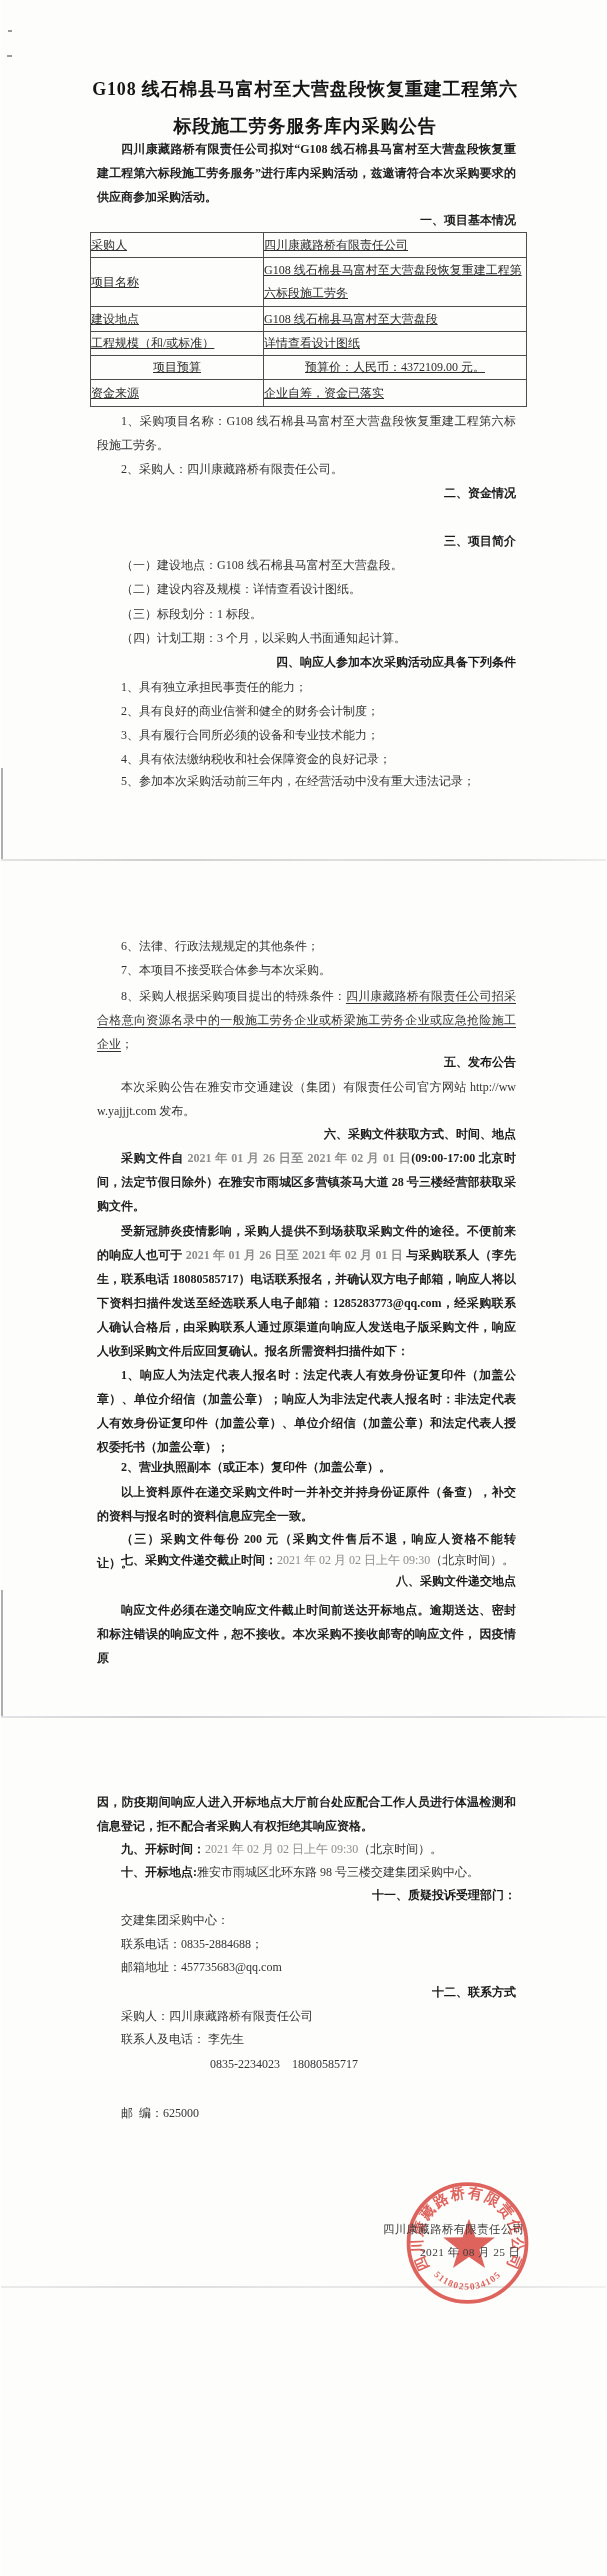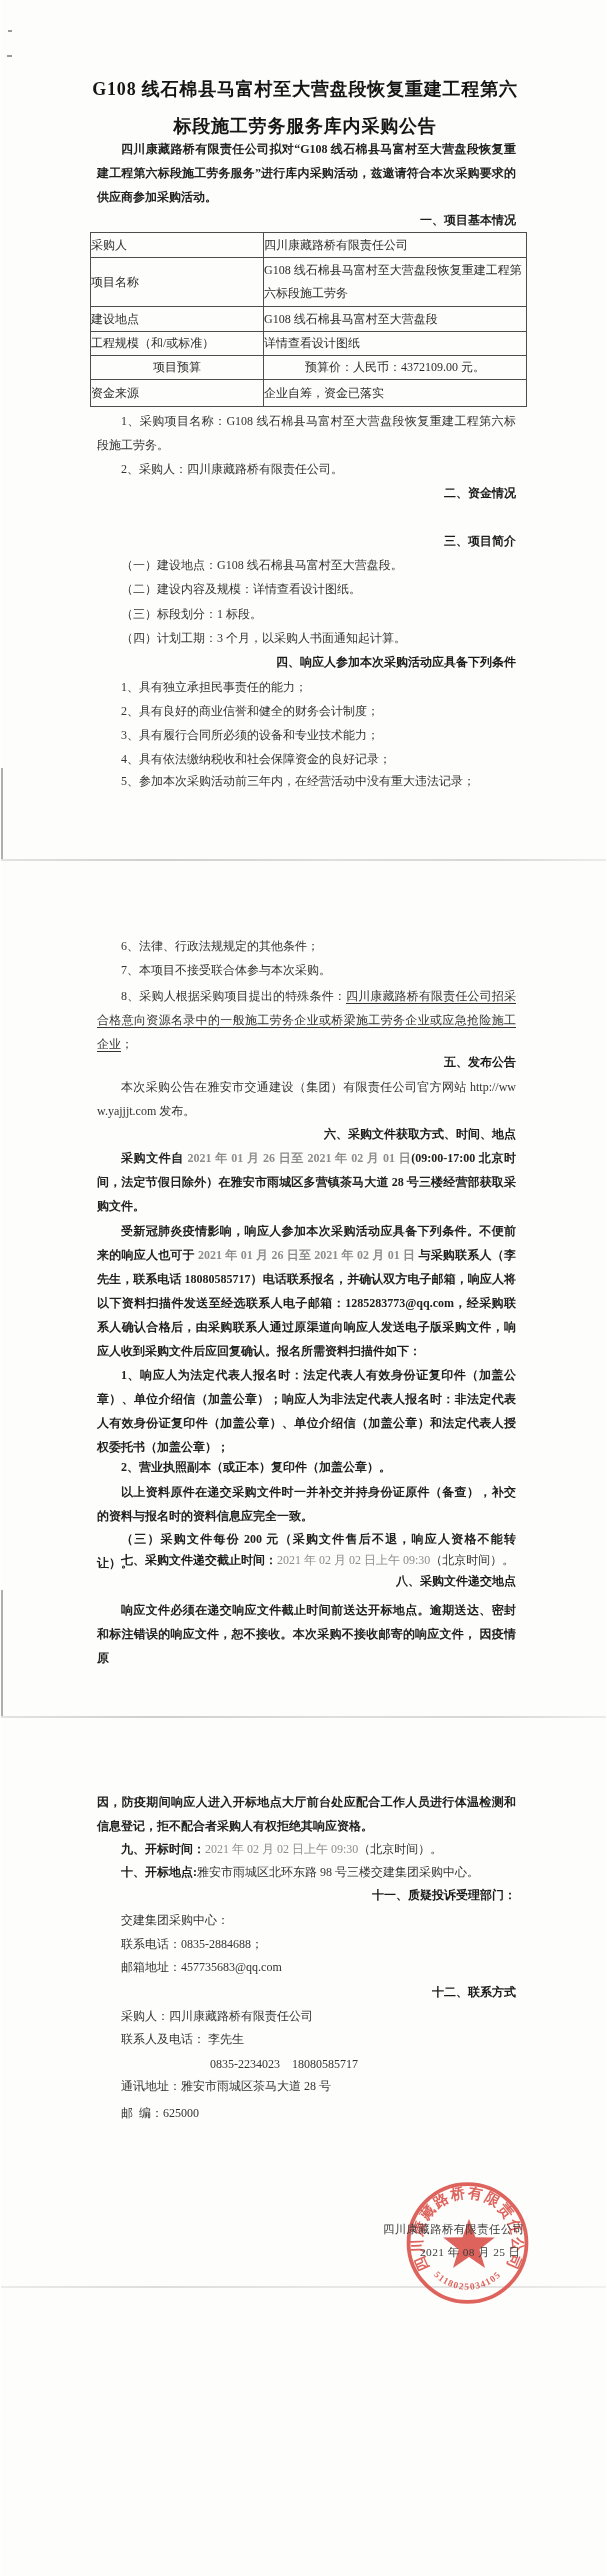--- a/index.html
+++ b/index.html
@@ -28,21 +28,21 @@
   u { text-decoration:underline; text-underline-offset:3px; }
   .phones { left:209px; width:319px; text-indent:0; }
 
   table.info {
     position:absolute; top:232px; left:89px; width:436px;
     border-collapse:collapse; table-layout:fixed;
     font-size:12px; color:#2d2d2d;
   }
   table.info td {
     border:1.5px solid #4d4d4d; vertical-align:middle;
-    line-height:23px; padding:0;
+    line-height:23px; padding:0;text-decoration:underline;
   }
   td.lbl { width:173px; padding-left:31px; }
   td.val { width:263px; }
   .p7  { padding-left:5.3px; }
   .p35 { padding-left:26.6px; }
   .p40 { padding-left:30px; }
   .p48 { padding-left:36px; }
   tr.r1 td { height:25px; } tr.r2 td { height:49px; }
   tr.r3 td { height:25px; } tr.r4 td { height:24px; }
   tr.r5 td { height:24px;text-align:center; } tr.r6 td { height:27px; }
@@ -135,21 +135,21 @@
   <div class="para" style="top:958px;">7、本项目不接受联合体参与本次采购。</div>
 
   <div class="para" style="top:984px;"><span>8、采购人根据采购项目提出的特殊条件：</span><u><span>四川康藏路桥有限责任公司招采合格意向资源名录中的一般施工劳务企业或桥梁施工劳务企业或应急抢险施工企业</span></u><span>；</span></div>
 
   <div class="para heading" style="top:1050px;">五、发布公告</div>
   <div class="para heading" style="top:1122px;">六、采购文件获取方式、时间、地点</div>
 
   <div class="para" style="top:1075px;">本次采购公告在雅安市交通建设（集团）有限责任公司官方网站 http://www.yajjjt.com 发布。</div>
   <div class="para b" style="top:1146px;"><span>采购文件自 </span><span class="gray">2021 年 01 月 26 日至 2021 年 02 月 01 日</span><span>(09:00-17:00 北京时间，法定节假日除外）在雅安市雨城区多营镇茶马大道 28 号三楼经营部获取采购文件。</span></div>
 
-  <div class="para b" style="top:1219px;"><span>受新冠肺炎疫情影响，响应人参加本次采购活动应具备下列条件。不便前来的响应人也可于 </span><span class="gray">2021 年 01 月 26 日至 2021 年 02 月 01 日</span><span> 与采购联系人（李先生，联系电话 18080585717）电话联系报名，并确认双方电子邮箱，响应人将以下资料扫描件发送至经选联系人电子邮箱：1285283773@qq.com，经采购联系人确认合格后，由采购联系人通过原渠道向响应人发送电子版采购文件，响应人收到采购文件后应回复确认。报名所需资料扫描件如下：</span></div>
+  <div class="para b" style="top:1219px;"><span>受新冠肺炎疫情影响，采购人提供不到场获取采购文件的途径。不便前来的响应人也可于 </span><span class="gray">2021 年 01 月 26 日至 2021 年 02 月 01 日</span><span> 与采购联系人（李先生，联系电话 18080585717）电话联系报名，并确认双方电子邮箱，响应人将以下资料扫描件发送至经选联系人电子邮箱：1285283773@qq.com，经采购联系人确认合格后，由采购联系人通过原渠道向响应人发送电子版采购文件，响应人收到采购文件后应回复确认。报名所需资料扫描件如下：</span></div>
 
   <div class="para b" style="top:1363px;">1、响应人为法定代表人报名时：法定代表人有效身份证复印件（加盖公章）、单位介绍信（加盖公章）；响应人为非法定代表人报名时：非法定代表人有效身份证复印件（加盖公章）、单位介绍信（加盖公章）和法定代表人授权委托书（加盖公章）；</div>
   <div class="para b" style="top:1455px;">2、营业执照副本（或正本）复印件（加盖公章）。</div>
   <div class="para b" style="top:1480px;">以上资料原件在递交采购文件时一并补交并持身份证原件（备查），补交的资料与报名时的资料信息应完全一致。</div>
   <div class="para b" style="top:1527px;">（三）采购文件每份 200 元（采购文件售后不退，响应人资格不能转让）。</div>
 
   <div class="para" style="top:1548px;"><span class="heading">七、采购文件递交截止时间：</span><span class="gray">2021 年 02 月 02 日上午 09:30</span><span>（北京时间）。</span></div>
 
   <div class="para heading" style="top:1569px;">八、采购文件递交地点</div>
   <div class="para b" style="top:1598px;">响应文件必须在递交响应文件截止时间前送达开标地点。逾期送达、密封和标注错误的响应文件，恕不接收。本次采购不接收邮寄的响应文件， 因疫情原</div>
@@ -164,21 +164,20 @@
 
   <div class="para heading" style="top:1883px;">十一、质疑投诉受理部门：</div>
   <div class="para" style="top:1908px;">交建集团采购中心：</div>
   <div class="para" style="top:1932px;">联系电话：0835-2884688；</div>
   <div class="para" style="top:1955px;">邮箱地址：457735683@qq.com</div>
 
   <div class="para heading" style="top:1980px;">十二、联系方式</div>
   <div class="para" style="top:2004px;">采购人：四川康藏路桥有限责任公司</div>
   <div class="para" style="top:2027px;">联系人及电话： 李先生</div>
   <div class="para phones pre" style="top:2052px;">0835-2234023    18080585717</div>
-  <div class="para" style="top:2074px;">通讯地址：雅安市雨城区茶马大道 28 号</div>
   <div class="para pre" style="top:2101px;">邮  编：625000</div>
 
   <svg class="stamp-svg" width="127" height="131" viewBox="0 0 168 172">
     <defs>
       <path id="arcTop" d="M 32,114 A 60,60 0 1 1 136,114" fill="none"></path>
       <path id="arcBottom" d="M 40.2,127.8 A 62,62 0 0 0 127.8,127.8" fill="none"></path>
     </defs>
     <circle cx="84" cy="84" r="78" fill="none" stroke="#d8423a" stroke-width="5"></circle>
     <polygon fill="#d8423a" points="86,52 94.5,76.3 120.2,76.9 99.8,92.5 107.2,117.1 86,102.5 64.8,117.1 72.2,92.5 51.8,76.9 77.5,76.3"></polygon>
     <text class="stamp-text" font-size="19" fill="#d8423a" letter-spacing="2.5">

